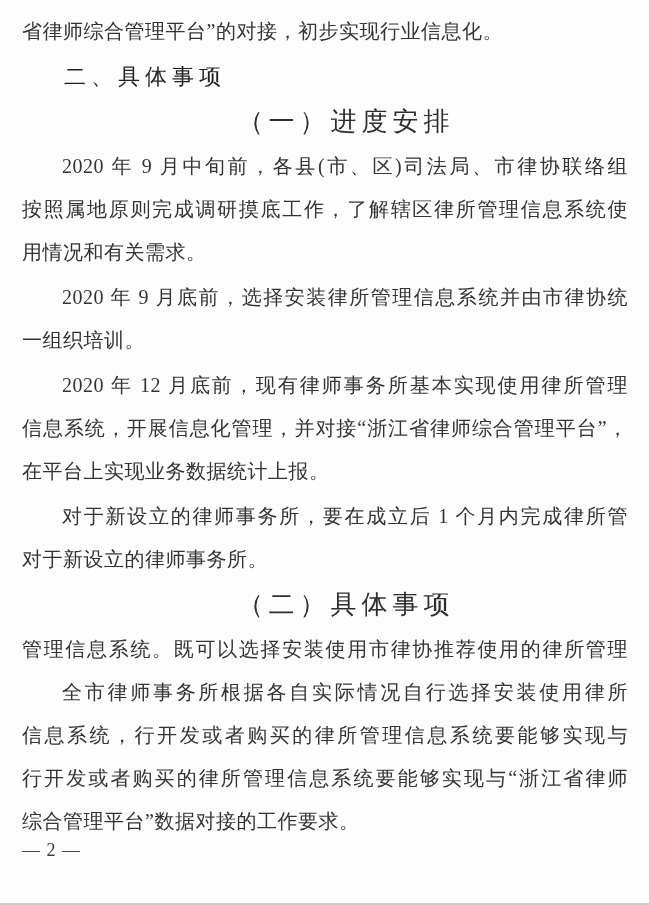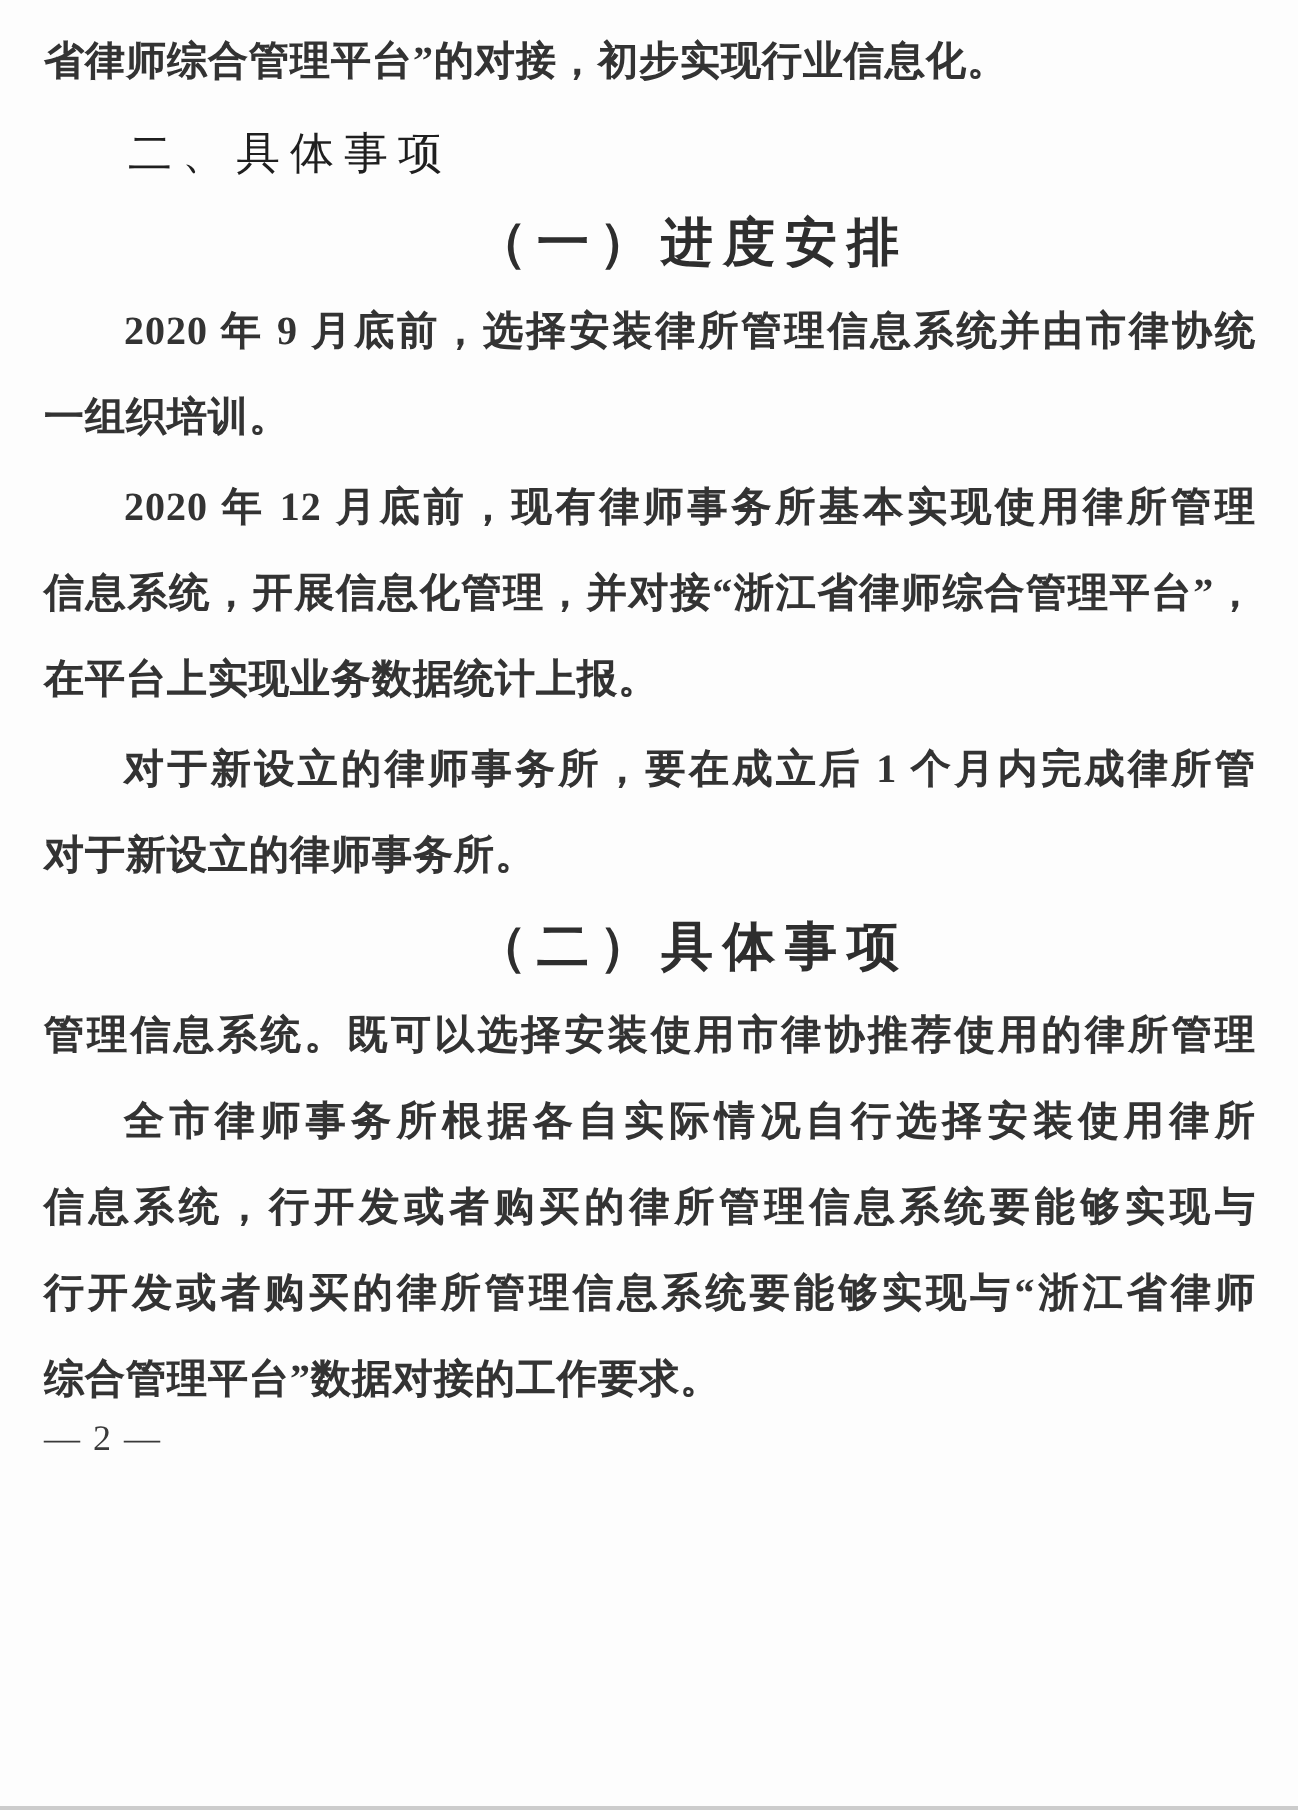--- a/index.html
+++ b/index.html
@@ -27,21 +27,20 @@
   }
   .content > * + * {
     margin-top: 2px;
   }
   .line {
     height: 43px;
     line-height: 43px;
     font-size: 20px;
     letter-spacing: 0.5px;
     color: #333333;
-    font-weight: bold;
   }
   .line.fill {
     text-align: justify;
     text-align-last: justify;
     text-justify: inter-character;
   }
   .line.indent {
     text-indent: 2em;
   }
   .heading {
@@ -71,20 +70,25 @@
 <body>
 
 <div class="page">
   <div class="content">
       <div class="para">
         <div class="line">省律师综合管理平台”的对接，初步实现行业信息化。</div>
       </div>
       <div class="line heading">二、具体事项</div>
       <div class="line subheading">（一）进度安排</div>
       <div class="para">
+        <div class="line fill indent">2020 年 9 月中旬前，各县(市、区)司法局、市律协联络组</div>
+        <div class="line fill">按照属地原则完成调研摸底工作，了解辖区律所管理信息系统使</div>
+        <div class="line">用情况和有关需求。</div>
+      </div>
+      <div class="para">
         <div class="line fill indent">2020 年 9 月底前，选择安装律所管理信息系统并由市律协统</div>
         <div class="line">一组织培训。</div>
       </div>
       <div class="para">
         <div class="line fill indent">2020 年 12 月底前，现有律师事务所基本实现使用律所管理</div>
         <div class="line fill">信息系统，开展信息化管理，并对接“浙江省律师综合管理平台”，</div>
         <div class="line">在平台上实现业务数据统计上报。</div>
       </div>
       <div class="para">
         <div class="line fill indent">对于新设立的律师事务所，要在成立后 1 个月内完成律所管</div>

